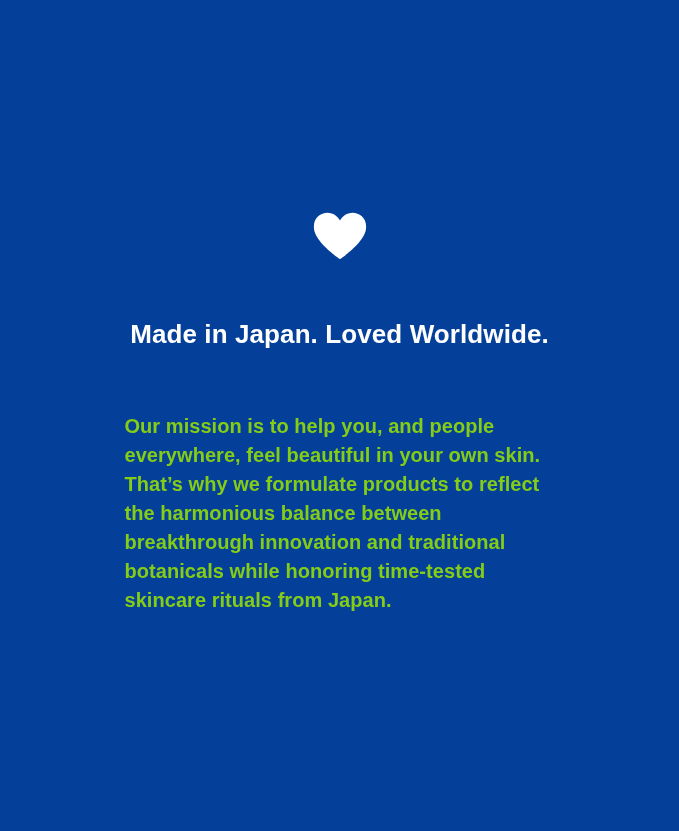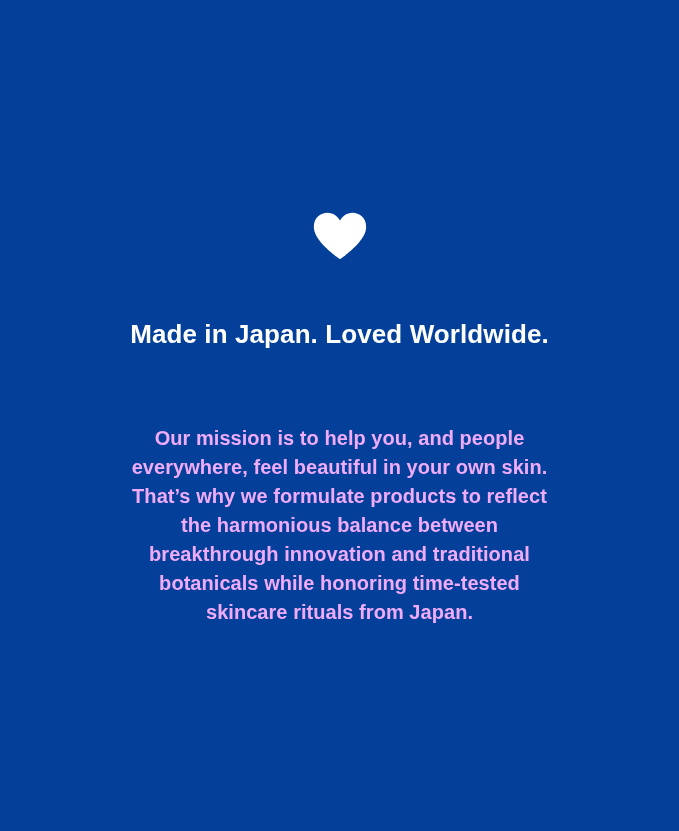--- a/index.html
+++ b/index.html
@@ -33,43 +33,43 @@
     flex: none;
   }
 
   .heart-icon svg {
     display: block;
     width: 54px;
     height: 48px;
   }
 
   .panel-heading {
-    margin: 12px;
+    margin: 0;
     padding: 0;
     font-size: 26px;
     font-weight: 700;
     line-height: 1.2;
     letter-spacing: 0.1px;
     color: #ffffff;
     text-align: center;
     white-space: nowrap;
     margin-top: 59px;
   }
 
   .panel-body {
     margin: 16px;
     padding: 0;
     margin-top: 62px;
     width: 430px;
     font-size: 20px;
     font-weight: 700;
     line-height: 29px;
     letter-spacing: 0.05px;
-    color: #f0abfc;
-    text-align: center;
+    color: #84cc16;
+    text-align: left;
   }
 </style>
 </head>
 <body>
 
 <div class="brand-panel">
 
   <span class="heart-icon">
     <svg viewBox="0 0 54 48" xmlns="http://www.w3.org/2000/svg" aria-hidden="true">
       <path d="M27 47.2 C27 47.2 3.2 31.4 1.1 17.6 C-0.6 6.6 7.2 0.8 14.4 0.8 C20.3 0.8 24.6 4.4 27 8.6 C29.4 4.4 33.7 0.8 39.6 0.8 C46.8 0.8 54.6 6.6 52.9 17.6 C50.8 31.4 27 47.2 27 47.2 Z" fill="#ffffff"></path>

